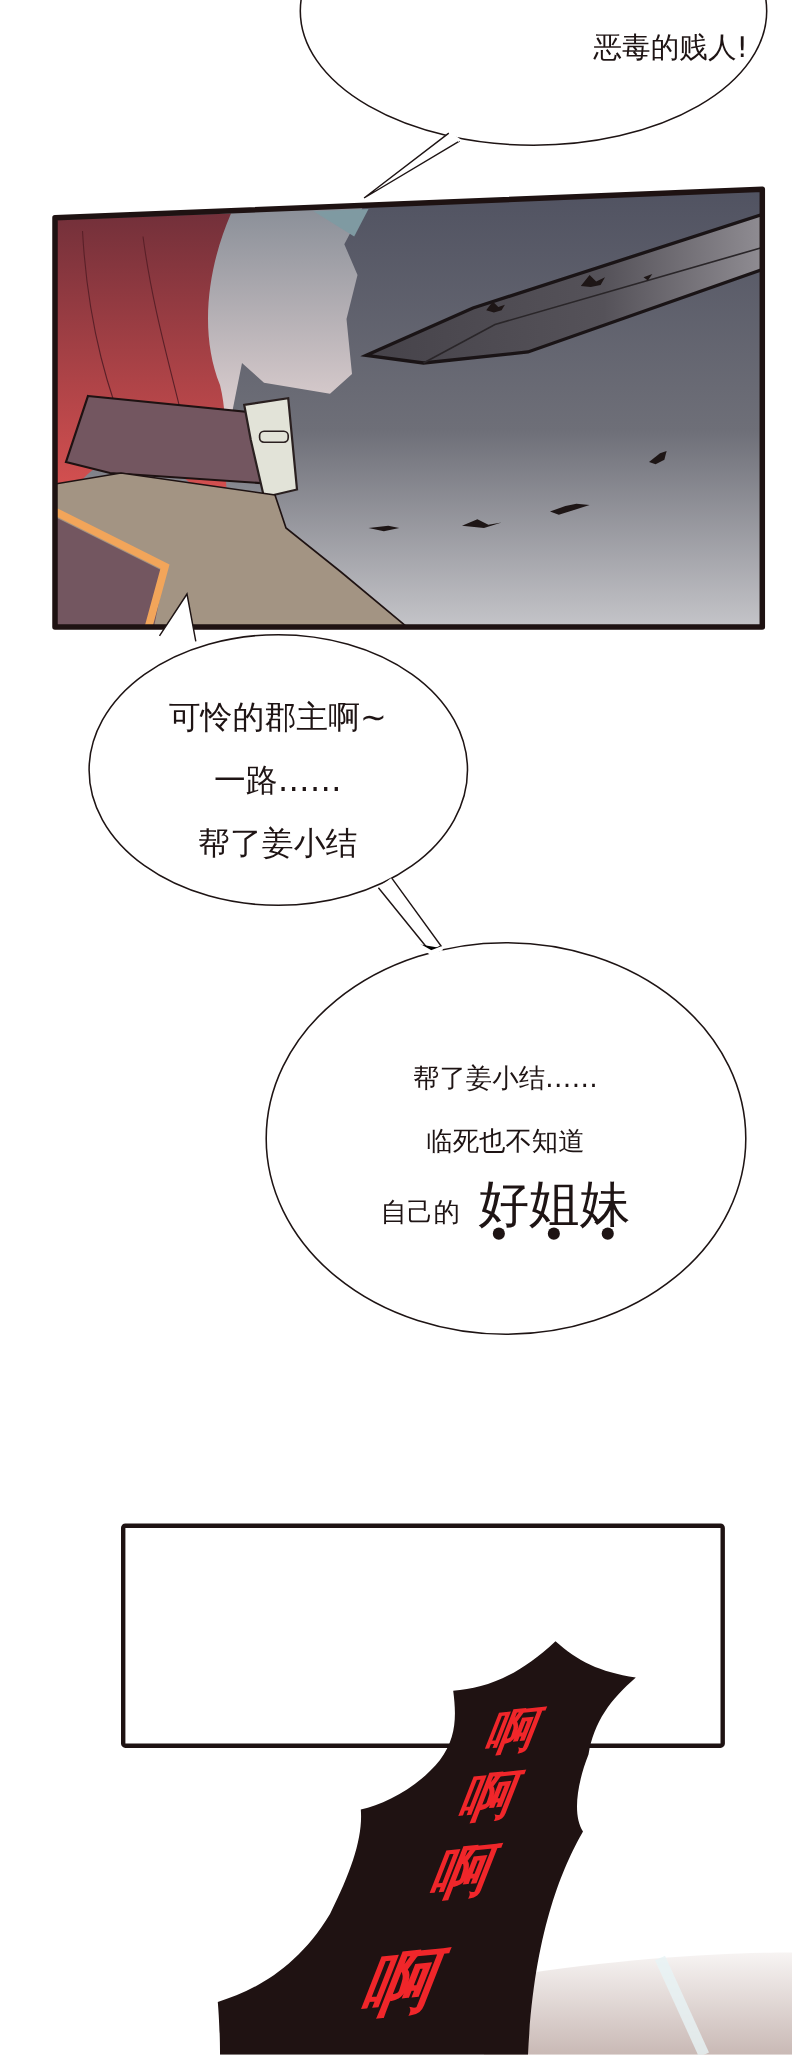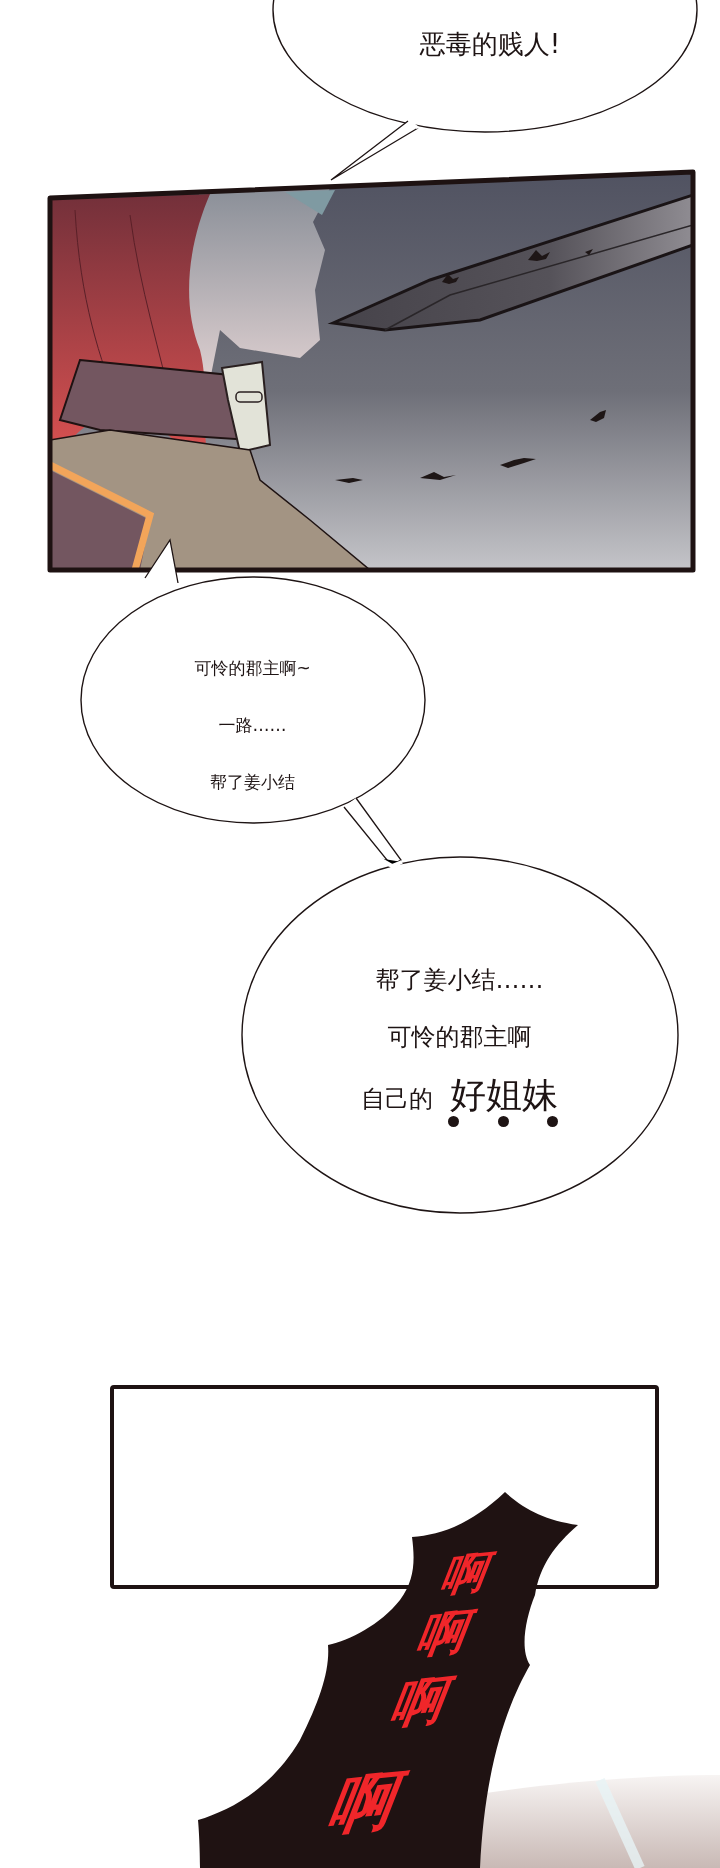--- a/index.html
+++ b/index.html
@@ -2,24 +2,24 @@
 <html><head>
 <meta charset="utf-8">
 <style>
   html, body { margin: 0; padding: 0; background: #ffffff; }
   body { width: 720px; height: 1868px; position: relative; overflow: hidden;
          font-family: "DejaVu Sans", "Liberation Sans", sans-serif; }
   .art { position: absolute; left: 0; top: 0; width: 720px; height: 1868px; }
   .bubble-text { position: absolute; text-align: center; color: #1e1414;
                  font-family: "DejaVu Sans", sans-serif; white-space: nowrap; }
   .line { display: block; }
-  .b1 { left: 300px; width: 380px; top: 24px; font-size: 26px; line-height: 40px; }
-  .b2 { left: 80px; width: 345px; top: 640px; font-size: 17px; line-height: 57px; }
+  .b1 { left: 300px; width: 380px; top: 24px; font-size: 26px; line-height: 40px; text-align: right; }
+  .b2 { left: 80px; width: 345px; top: 624px; font-size: 29px; line-height: 57px; }
   .b3 { left: 242px; width: 435px; top: 952px; font-size: 24px; line-height: 57px; }
-  .b3 .big { font-size: 36px; margin-left: 17px; }
+  .b3 .big { font-size: 46px; margin-left: 17px; }
   .dots { position: absolute; top: 1116px; left: 448px; width: 110px; height: 14px;
           display: flex; justify-content: space-between; }
   .dot { width: 11px; height: 11px; border-radius: 50%; background: #1e1414; }
   .sfx { position: absolute; color: #f0262a; font-family: "DejaVu Serif", serif;
          font-weight: bold; font-style: italic; transform: skewX(-14deg) rotate(-6deg);
          letter-spacing: -2px; }
 </style>
 </head>
 <body>
 
@@ -120,21 +120,21 @@
 </div>
 
 <div class="bubble-text b2">
   <span class="line">可怜的郡主啊~</span>
   <span class="line">一路……</span>
   <span class="line">帮了姜小结</span>
 </div>
 
 <div class="bubble-text b3">
   <span class="line">帮了姜小结……</span>
-  <span class="line">可怜的郡主啊</span>
+  <span class="line">临死也不知道</span>
   <span class="line">
     <span>自己的</span><span class="big">好姐妹</span>
   </span>
 </div>
 <div class="dots">
   <span class="dot"></span>
   <span class="dot"></span>
   <span class="dot"></span>
 </div>
 

